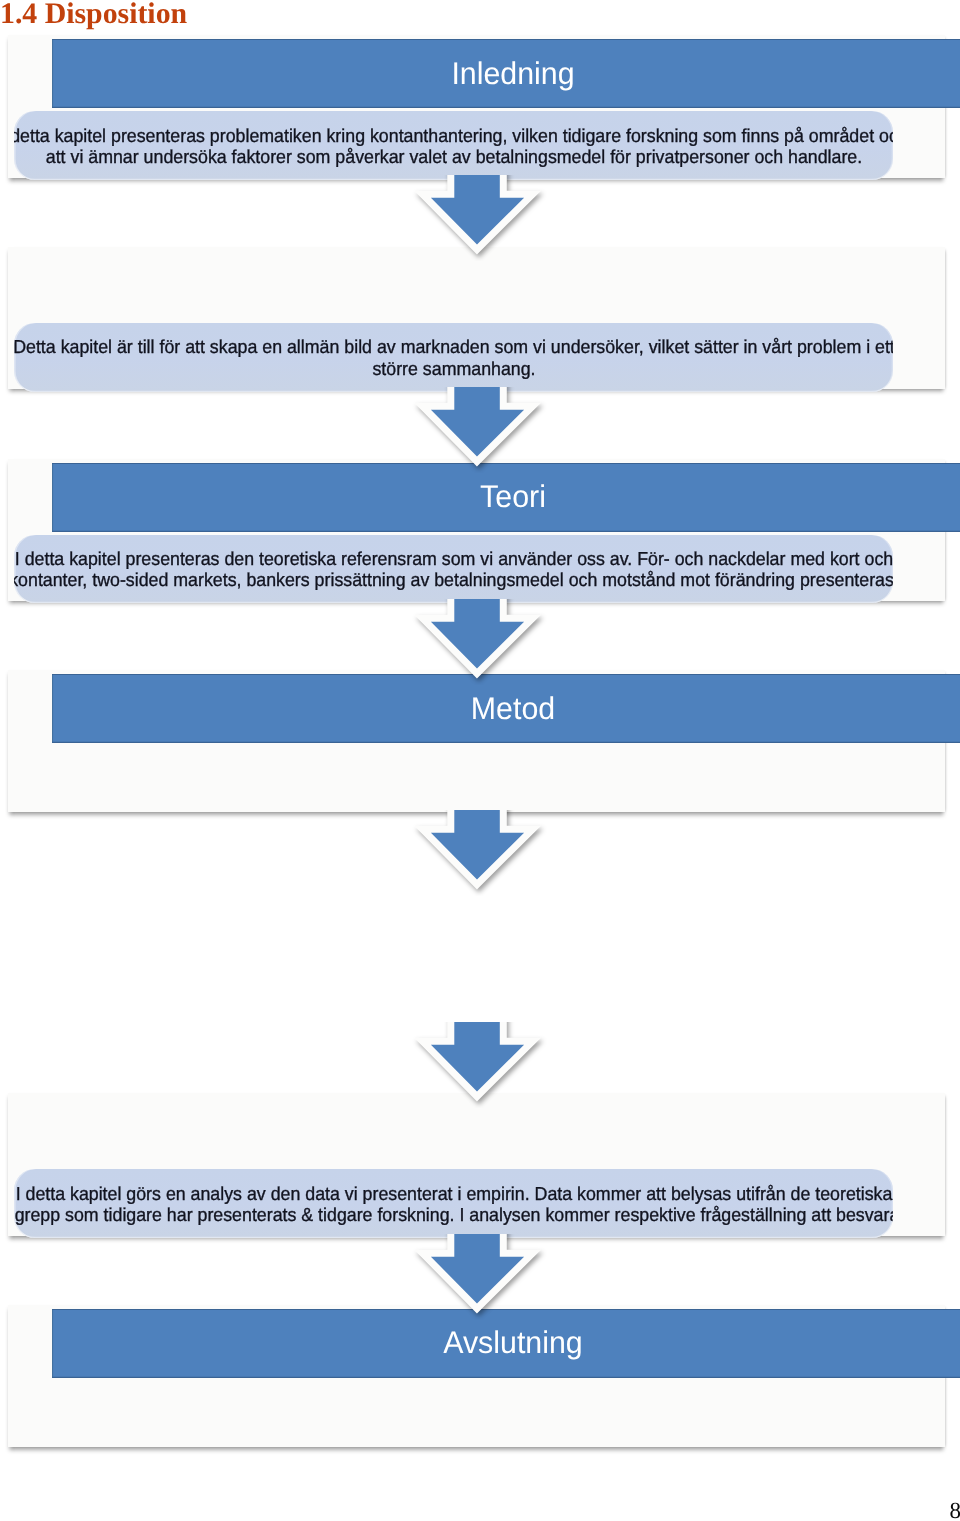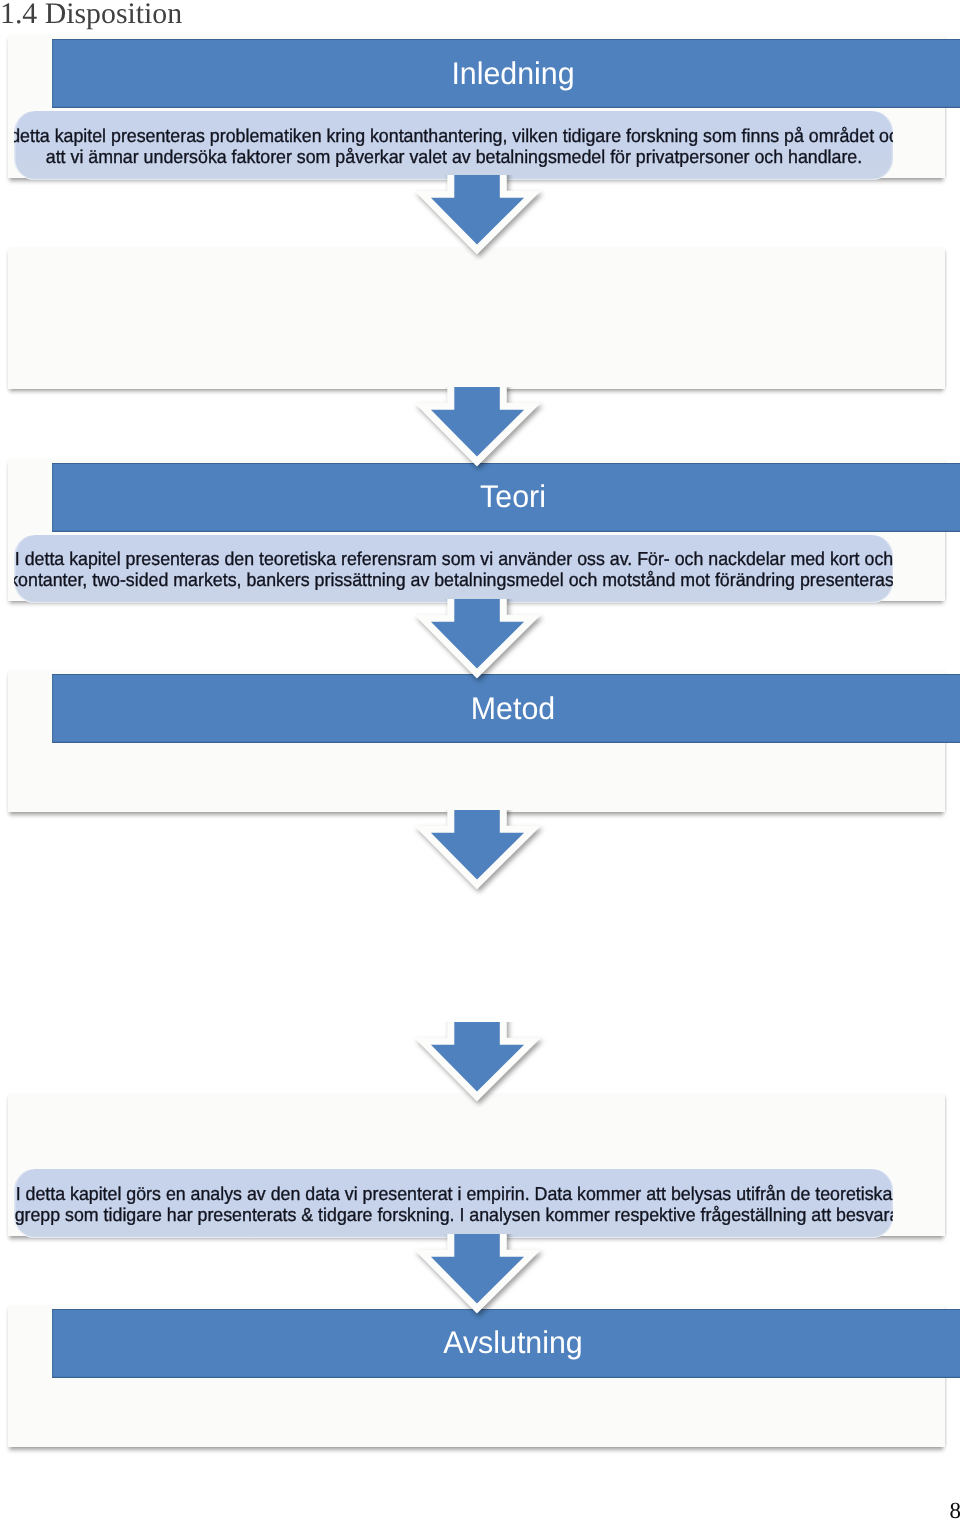--- a/index.html
+++ b/index.html
@@ -7,22 +7,22 @@
   body{
     width:960px;height:1521px;background:#ffffff;overflow:hidden;
     font-family:"Liberation Sans",sans-serif;
     -webkit-font-smoothing:antialiased;
     text-rendering:geometricPrecision;
   }
   .page{position:relative;width:960px;height:1521px;background:#fff;}
 
   .page-title{
     position:absolute;left:0px;top:3px;line-height:22px;margin:0;padding:0;
-    font-family:"Liberation Serif",serif;font-weight:normal;
-    font-size:29.8px;color:#404040;white-space:nowrap;
+    font-family:"Liberation Serif",serif;font-weight:bold;
+    font-size:29.8px;color:#c2410c;white-space:nowrap;
     transform:translateZ(0);
   }
 
   .chart{position:absolute;left:0;top:0;width:960px;height:1521px;}
 
   .step{position:absolute;left:7.7px;width:937.6px;height:142.3px;}
   .card{
     position:absolute;left:0;top:0;width:937.6px;height:142.3px;
     background:#fbfbfa;
     box-shadow:0 3.6px 4.2px -0.6px rgba(0,0,0,0.36),
@@ -83,20 +83,23 @@
   </div>
   <div class="arrow" style="top:175.45px;height:86px">
     <svg width="960" height="86" viewBox="0 0 960 86" xmlns="http://www.w3.org/2000/svg">
       <g style="filter:drop-shadow(2px 3px 2.4px rgba(0,0,0,0.38))">
         <path d="M454.3 -14 L499.8 -14 L499.8 22.7 L524.1 22.7 L477.0 69.5 L430.9 22.7 L454.3 22.7 Z" fill="#4e81bd" stroke="#fcfcfb" stroke-width="14" stroke-linejoin="miter" stroke-miterlimit="10" paint-order="stroke fill"></path>
       </g>
     </svg>
   </div>
   <div class="step" style="top:246.89px">
     <div class="card"></div>
+    <div class="pnl">
+          <div class="tx">Detta kapitel är till för att skapa en allmän bild av marknaden som vi undersöker, vilket sätter in vårt problem i ett större sammanhang.</div>
+        </div>
   </div>
   <div class="arrow" style="top:387.09px;height:86px">
     <svg width="960" height="86" viewBox="0 0 960 86" xmlns="http://www.w3.org/2000/svg">
       <g style="filter:drop-shadow(2px 3px 2.4px rgba(0,0,0,0.38))">
         <path d="M454.3 -14 L499.8 -14 L499.8 22.7 L524.1 22.7 L477.0 69.5 L430.9 22.7 L454.3 22.7 Z" fill="#4e81bd" stroke="#fcfcfb" stroke-width="14" stroke-linejoin="miter" stroke-miterlimit="10" paint-order="stroke fill"></path>
       </g>
     </svg>
   </div>
   <div class="step" style="top:458.53px">
     <div class="card"></div>

